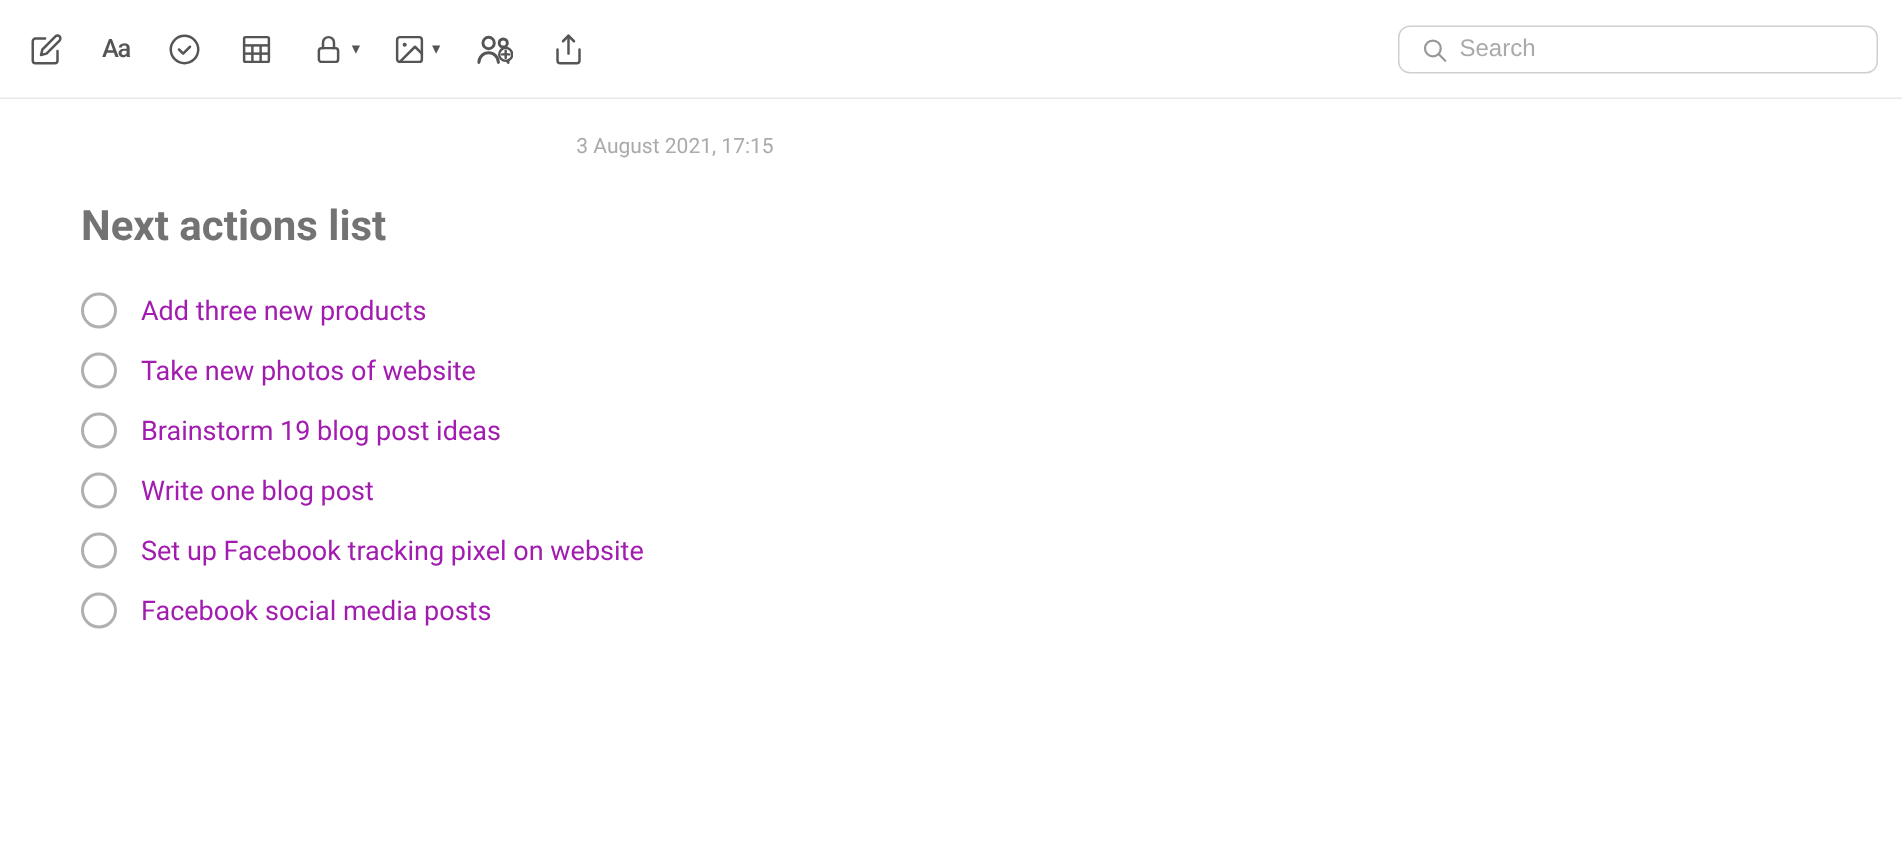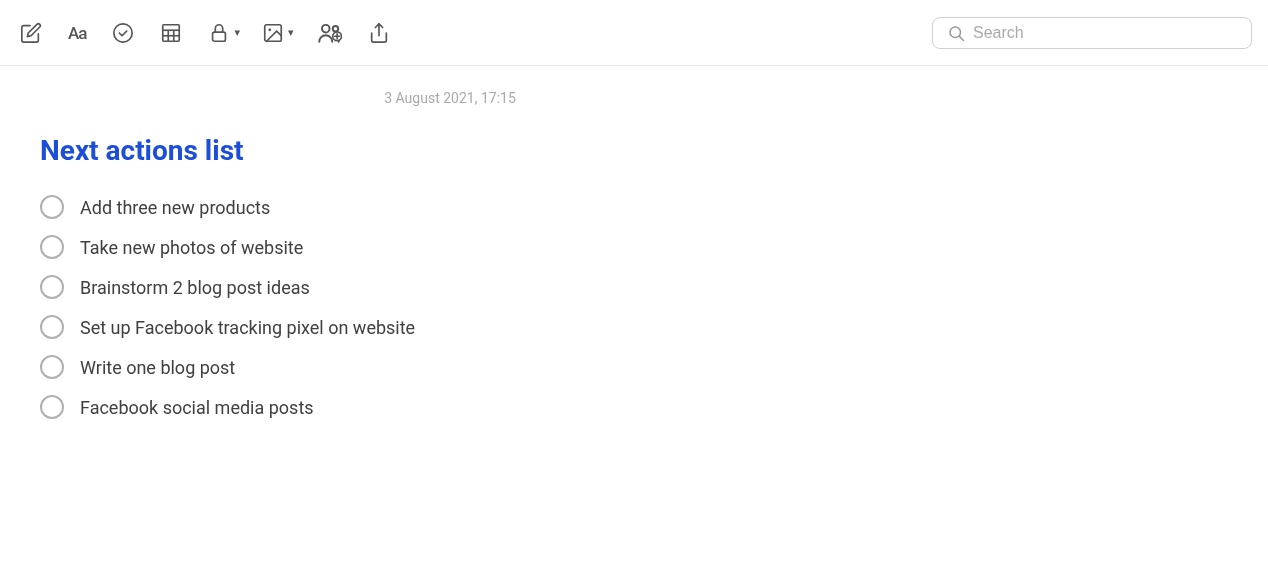--- a/index.html
+++ b/index.html
@@ -88,37 +88,37 @@
       width: 100%;
       background: transparent;
     }
 
     .search-input::placeholder {
       color: #aaa;
     }
 
     
     .content {
-      padding: 24px 40px;
+      padding: 24px 54px;
       max-width: 900px;
     }
 
     .timestamp {
       text-align: center;
       color: #aaa;
       font-size: 14px;
       margin-bottom: 28px;
       margin-left: -40px;
       width: calc(100% + 80px);
     }
 
     .page-title {
       font-size: 28px;
       font-weight: 700;
-      color: #1d4ed8;
+      color: #737373;
       margin-bottom: 28px;
     }
 
     
     .checklist {
       list-style: none;
       display: flex;
       flex-direction: column;
       gap: 16px;
     }
@@ -138,21 +138,21 @@
       flex-shrink: 0;
       background: transparent;
       display: flex;
       align-items: center;
       justify-content: center;
       cursor: pointer;
     }
 
     .checklist-label {
       font-size: 18px;
-      color: #404040;
+      color: #a21caf;
     }
   </style>
 </head>
 <body>
 
 <div class="toolbar">
 
   <div class="toolbar-icon">
     <svg viewBox="0 0 24 24">
       <path d="M11 4H4a2 2 0 0 0-2 2v14a2 2 0 0 0 2 2h14a2 2 0 0 0 2-2v-7" stroke-linecap="round" stroke-linejoin="round"></path>
@@ -246,29 +246,29 @@
   <li class="checklist-item">
         <div class="checklist-checkbox"></div>
         <span class="checklist-label">Add three new products</span>
       </li>
       <li class="checklist-item">
         <div class="checklist-checkbox"></div>
         <span class="checklist-label">Take new photos of website</span>
       </li>
       <li class="checklist-item">
         <div class="checklist-checkbox"></div>
-        <span class="checklist-label">Brainstorm 2 blog post ideas</span>
+        <span class="checklist-label">Brainstorm 19 blog post ideas</span>
+      </li>
+      <li class="checklist-item">
+        <div class="checklist-checkbox"></div>
+        <span class="checklist-label">Write one blog post</span>
       </li>
       <li class="checklist-item">
         <div class="checklist-checkbox"></div>
         <span class="checklist-label">Set up Facebook tracking pixel on website</span>
       </li>
       <li class="checklist-item">
         <div class="checklist-checkbox"></div>
-        <span class="checklist-label">Write one blog post</span>
-      </li>
-      <li class="checklist-item">
-        <div class="checklist-checkbox"></div>
         <span class="checklist-label">Facebook social media posts</span>
       </li>
     </ul>
 
 </div>
 
 </body></html>

